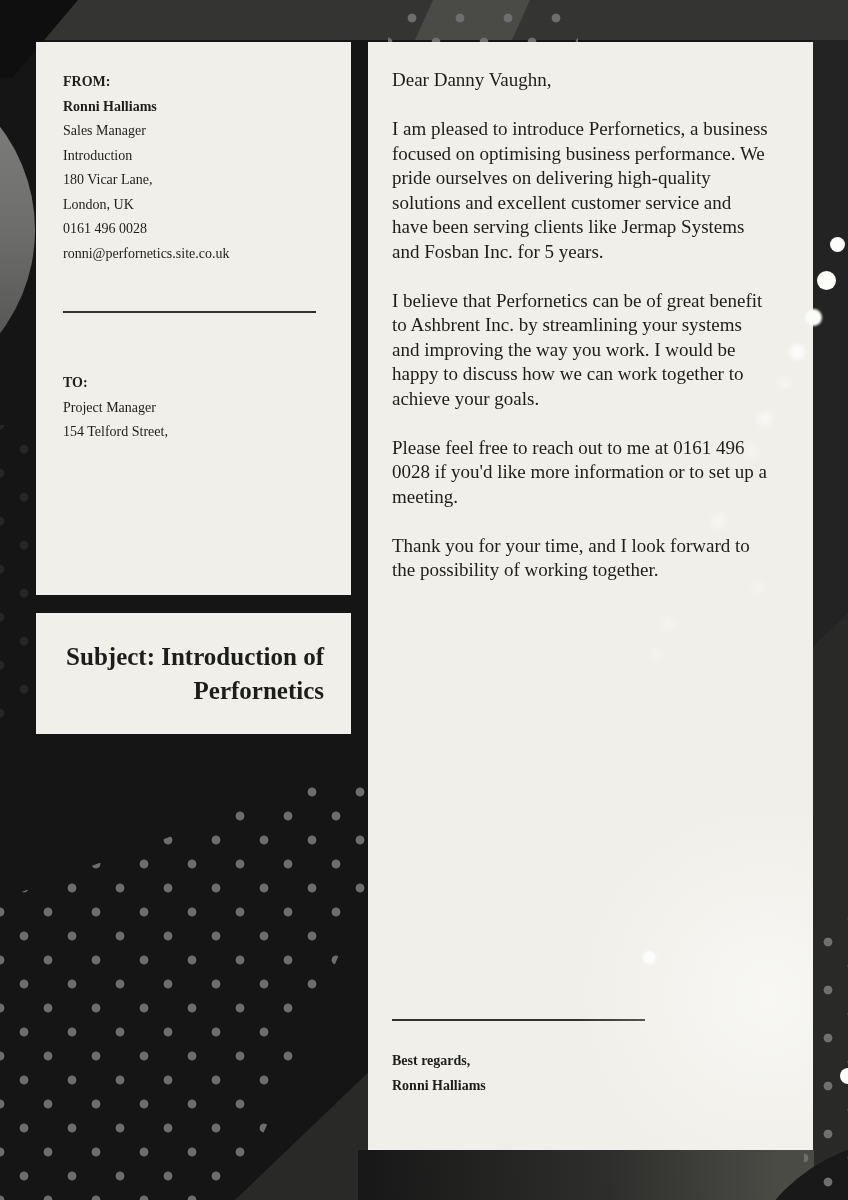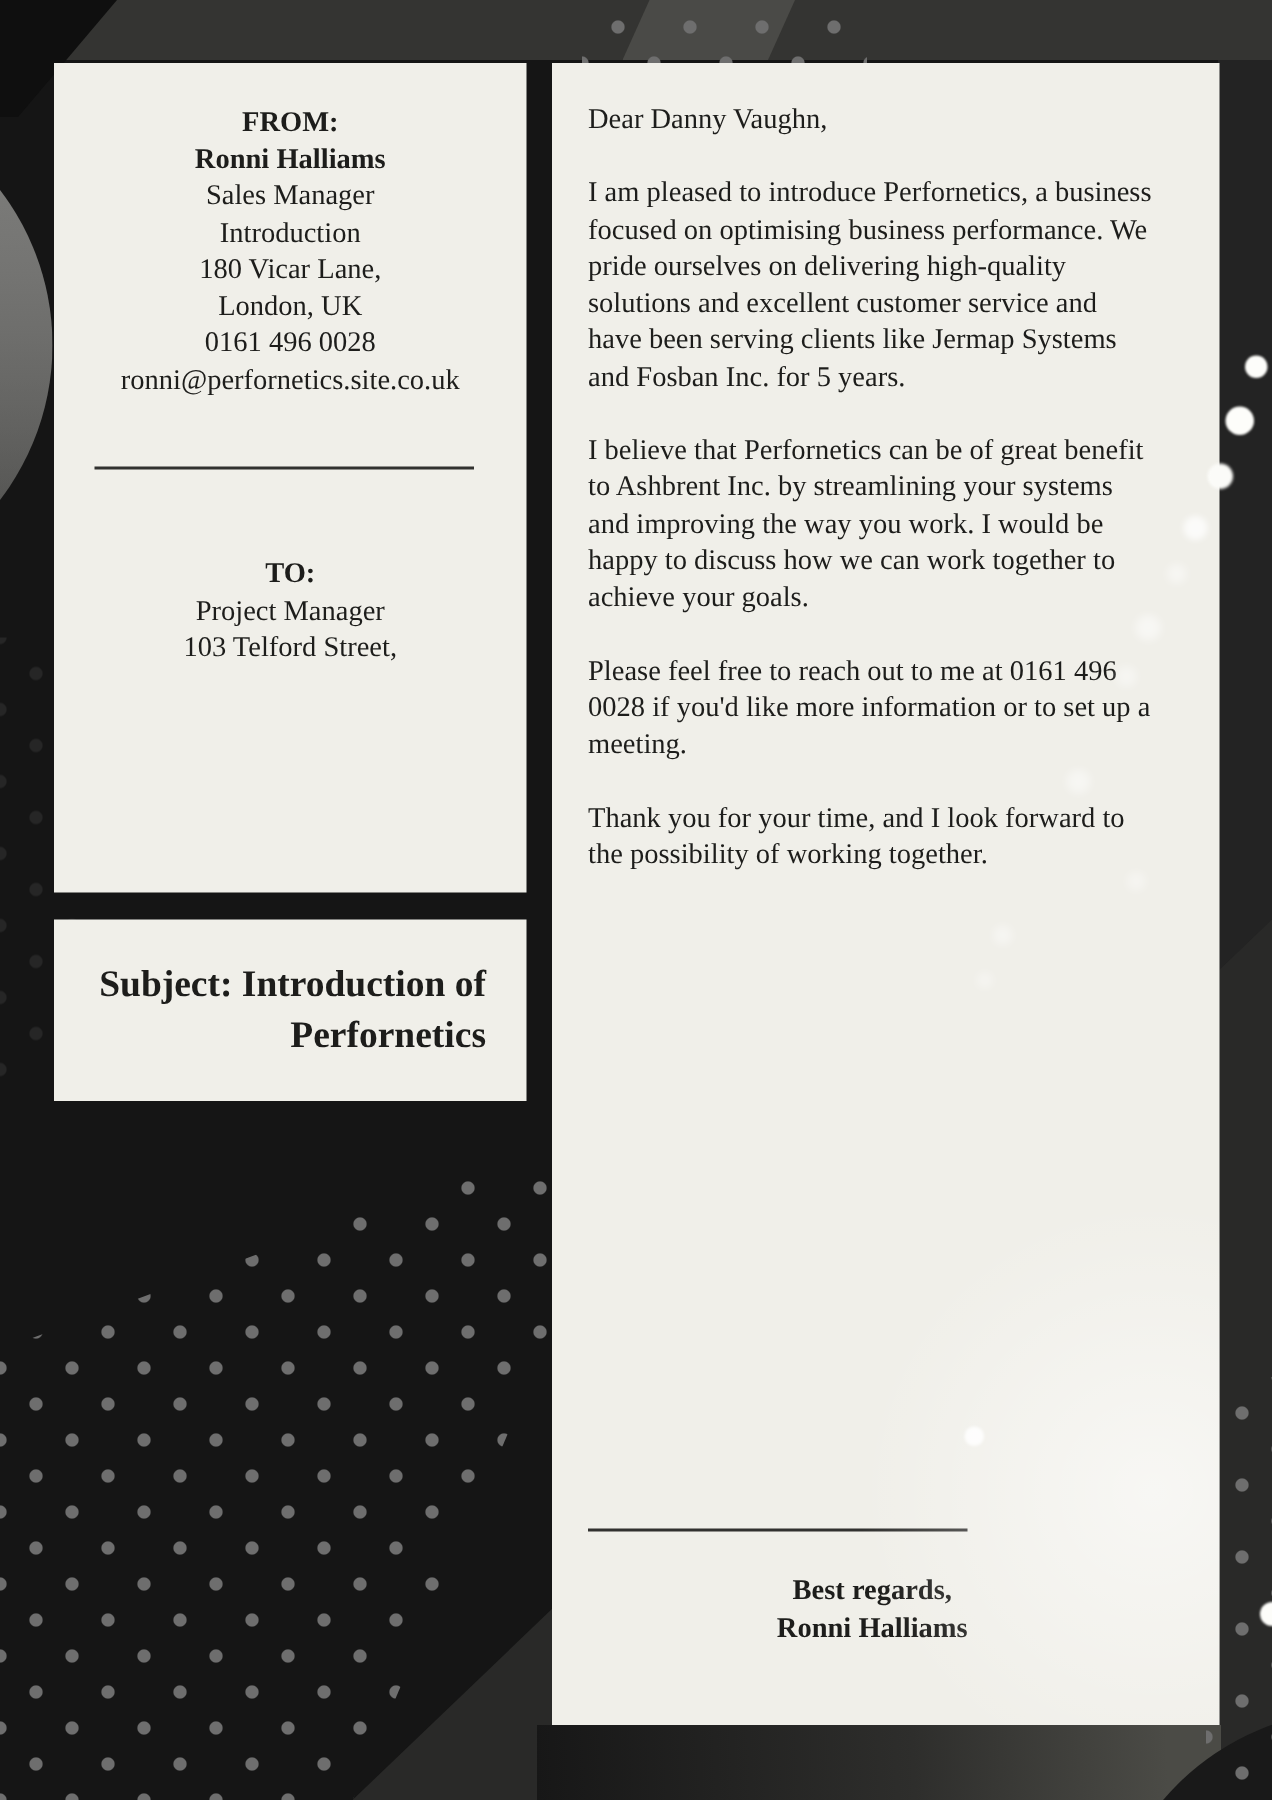--- a/index.html
+++ b/index.html
@@ -61,21 +61,21 @@
   .bk13{left:840px;top:1068px;width:16px;height:16px;background:#fdfdfa;filter:blur(.6px);}
 
   
   .panel{position:absolute;z-index:2;background:#f0efe9;}
   .panel-address{left:36px;top:42px;width:315px;height:553px;padding:28px 27px;box-sizing:border-box;}
   .panel-subject{left:36px;top:613px;width:315px;height:121px;padding:27px 27px;box-sizing:border-box;text-align:right;}
   .panel-letter{left:368px;top:42px;width:445px;height:1108px;padding:26px 42px 0 24px;box-sizing:border-box;}
   .panel-letter::after{content:"";position:absolute;left:0;top:0;right:0;bottom:0;pointer-events:none;
     background:radial-gradient(circle 280px at 90% 86%,rgba(255,255,255,.5),rgba(255,255,255,0) 70%);}
 
-  .line{font-size:19px;line-height:24.5px;text-align:center;}
+  .line{font-size:14px;line-height:24.5px;}
   .bold{font-weight:bold;}
   .italic{font-style:italic;}
   .date-line{margin-top:23px;}
   .divider{border:none;border-top:2px solid #31312f;margin:45px 0 0 0;width:253px;}
   .to-block{margin-top:58px;}
 
   .subject-text{font-size:25px;line-height:34px;font-weight:bold;}
 
   .letter-body p{margin:0 0 24.5px 0;font-size:19px;line-height:24.5px;}
   .signature-block{position:absolute;left:24px;bottom:52px;width:379px;}
@@ -108,21 +108,21 @@
     <div class="line">Introduction</div>
     <div class="line">180 Vicar Lane,</div>
     <div class="line">London, UK</div>
     <div class="line">0161 496 0028</div>
     <div class="line">ronni@perfornetics.site.co.uk</div>
   </div>
   <hr class="divider">
   <div class="to-block">
     <div class="line bold">TO:</div>
     <div class="line">Project Manager</div>
-    <div class="line">103 Telford Street,</div>
+    <div class="line">154 Telford Street,</div>
   </div>
 </div>
 
 <div class="panel panel-subject">
   <div class="subject-text">Subject: Introduction of Perfornetics</div>
 </div>
 
 <div class="panel panel-letter">
   <div class="letter-body">
     <p>Dear Danny Vaughn,</p>

